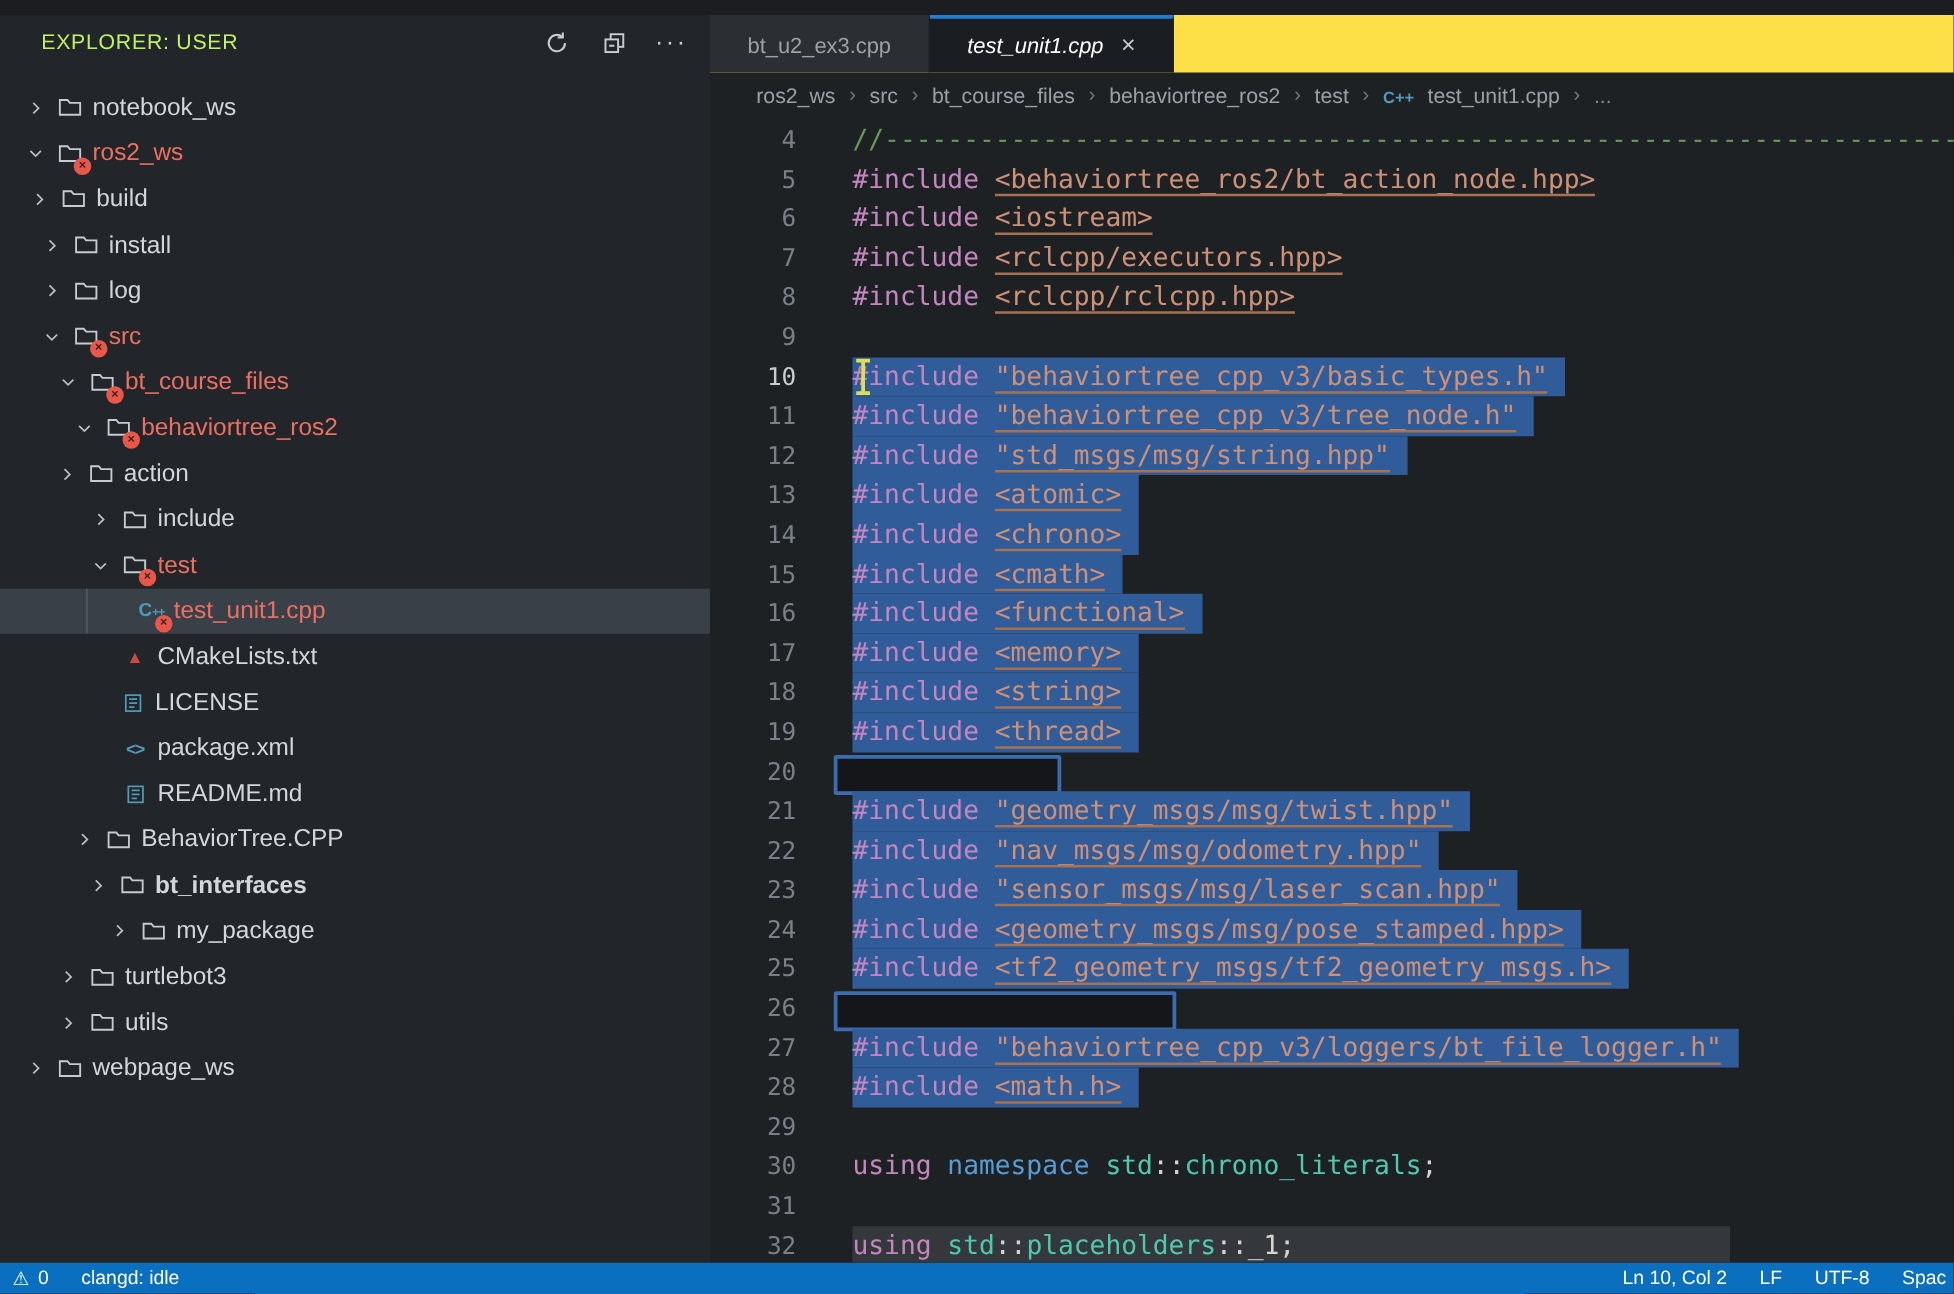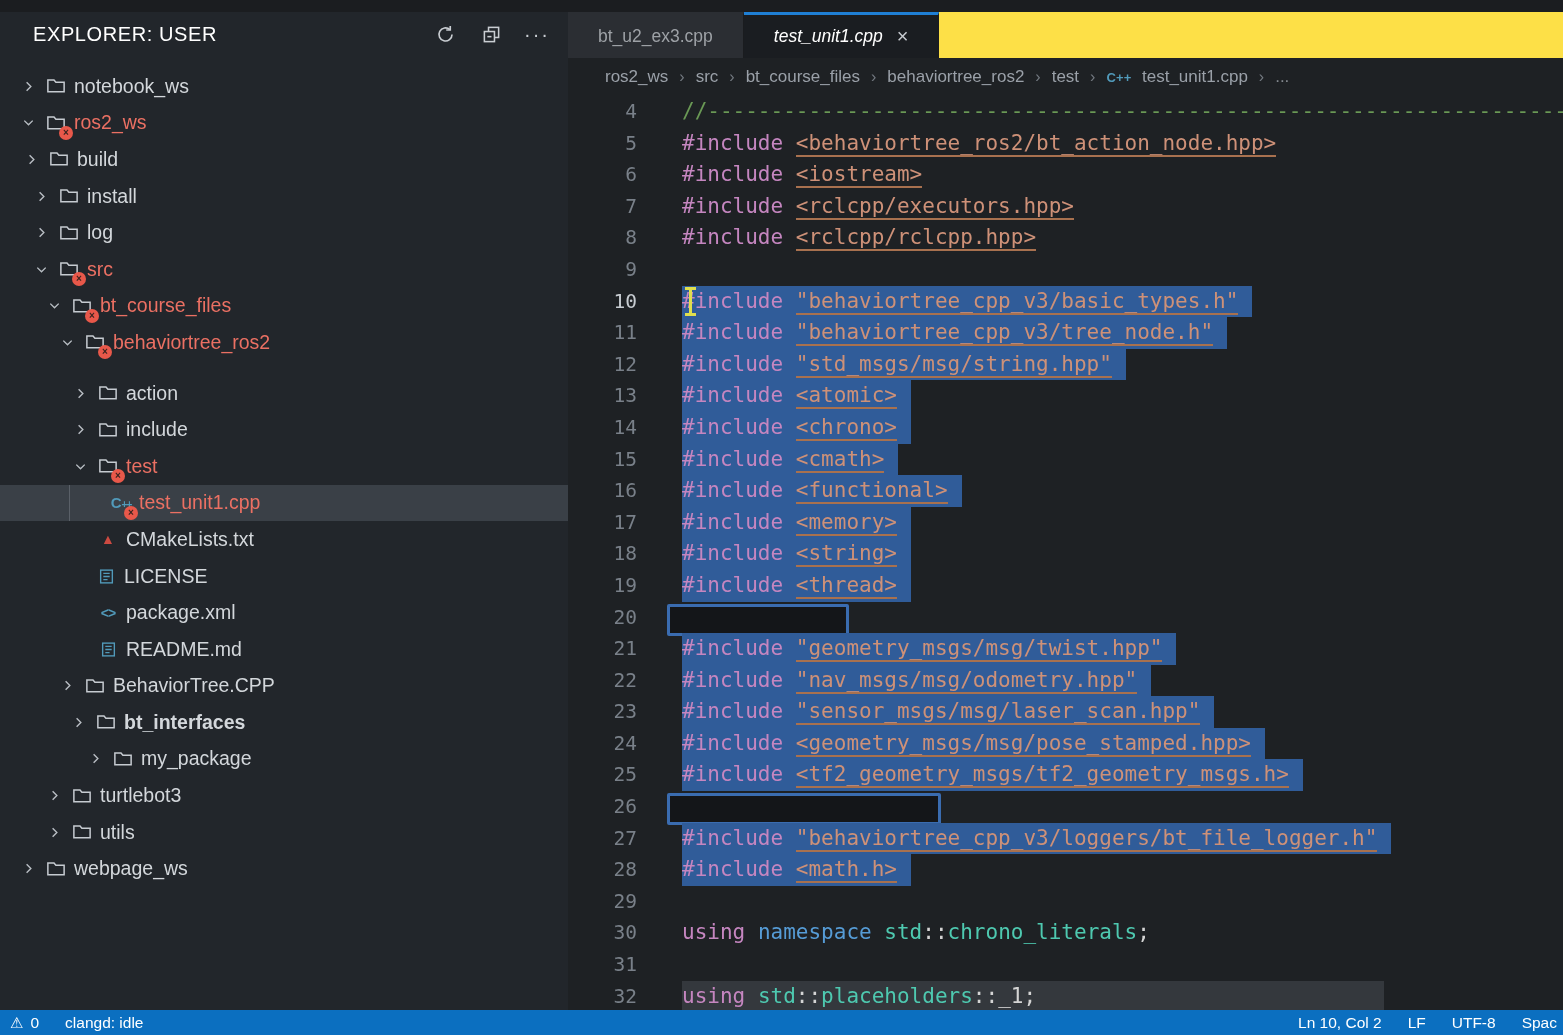--- a/index.html
+++ b/index.html
@@ -3,21 +3,21 @@
 <meta charset="utf-8">
 <style>
   html,body{margin:0;padding:0;width:1563px;height:1035px;overflow:hidden;
     background:#1e2124;font-family:"Liberation Sans",sans-serif;}
   .topstrip{height:12px;background:#1b1d20;}
   .main{display:flex;height:998px;}
 
   
   .sidebar{width:568px;flex:0 0 568px;background:#22262b;display:flex;flex-direction:column;}
   .sb-header{height:44px;display:flex;align-items:center;padding:0 20px 0 33px;}
-  .sb-title{color:#ffffff;font-size:20px;letter-spacing:.6px;flex:1;}
+  .sb-title{color:#bef264;font-size:17px;letter-spacing:.6px;flex:1;}
   .sb-actions{display:flex;gap:24px;align-items:center;}
   .sb-actions .abtn{width:22px;height:22px;display:flex;align-items:center;justify-content:center;color:#c9cdd2;}
   .sb-actions svg{width:19px;height:19px;}
   .more-dots{color:#c9cdd2;font-size:20px;letter-spacing:2px;line-height:10px;}
 
   .tree{flex:1;padding-top:12px;font-size:19.5px;color:#d3d7db;overflow:hidden;}
   .row{height:36.6px;display:flex;align-items:center;gap:6px;position:relative;}
   .row.selected{background:#3a4047;}
   .row.selected::before{content:"";position:absolute;left:69px;top:0;bottom:0;width:1px;background:#5a6068;}
   .chev-slot{flex:0 0 20px;display:flex;justify-content:center;align-items:center;}
@@ -204,21 +204,21 @@
             </svg>
           </span>
           <span class="iconwrap">
             <svg width="20" height="20" viewBox="0 0 16 16">
               <path d="M1.5 3.2h4.9l1.5 1.8h6.6v7.6H1.5z" fill="none" stroke="#c6cbd1" stroke-width="1.2"></path>
             </svg>
             <span class="badge">×</span>
           </span>
           <span class="label accent">behaviortree_ros2</span>
         </div>
-        <div class="row" style="padding-left: 70px; margin-top: 14px;">
+        <div class="row" style="padding-left: 43px;">
           <span class="chev-slot">
             <svg class="chev" viewBox="0 0 16 16">
               <path d="M6 3.5l4.5 4.5L6 12.5" fill="none" stroke="#b9bec4" stroke-width="1.5"></path>
             </svg>
           </span>
           <span class="iconwrap">
             <svg width="20" height="20" viewBox="0 0 16 16">
               <path d="M1.5 3.2h4.9l1.5 1.8h6.6v7.6H1.5z" fill="none" stroke="#c6cbd1" stroke-width="1.2"></path>
             </svg>
           </span>

